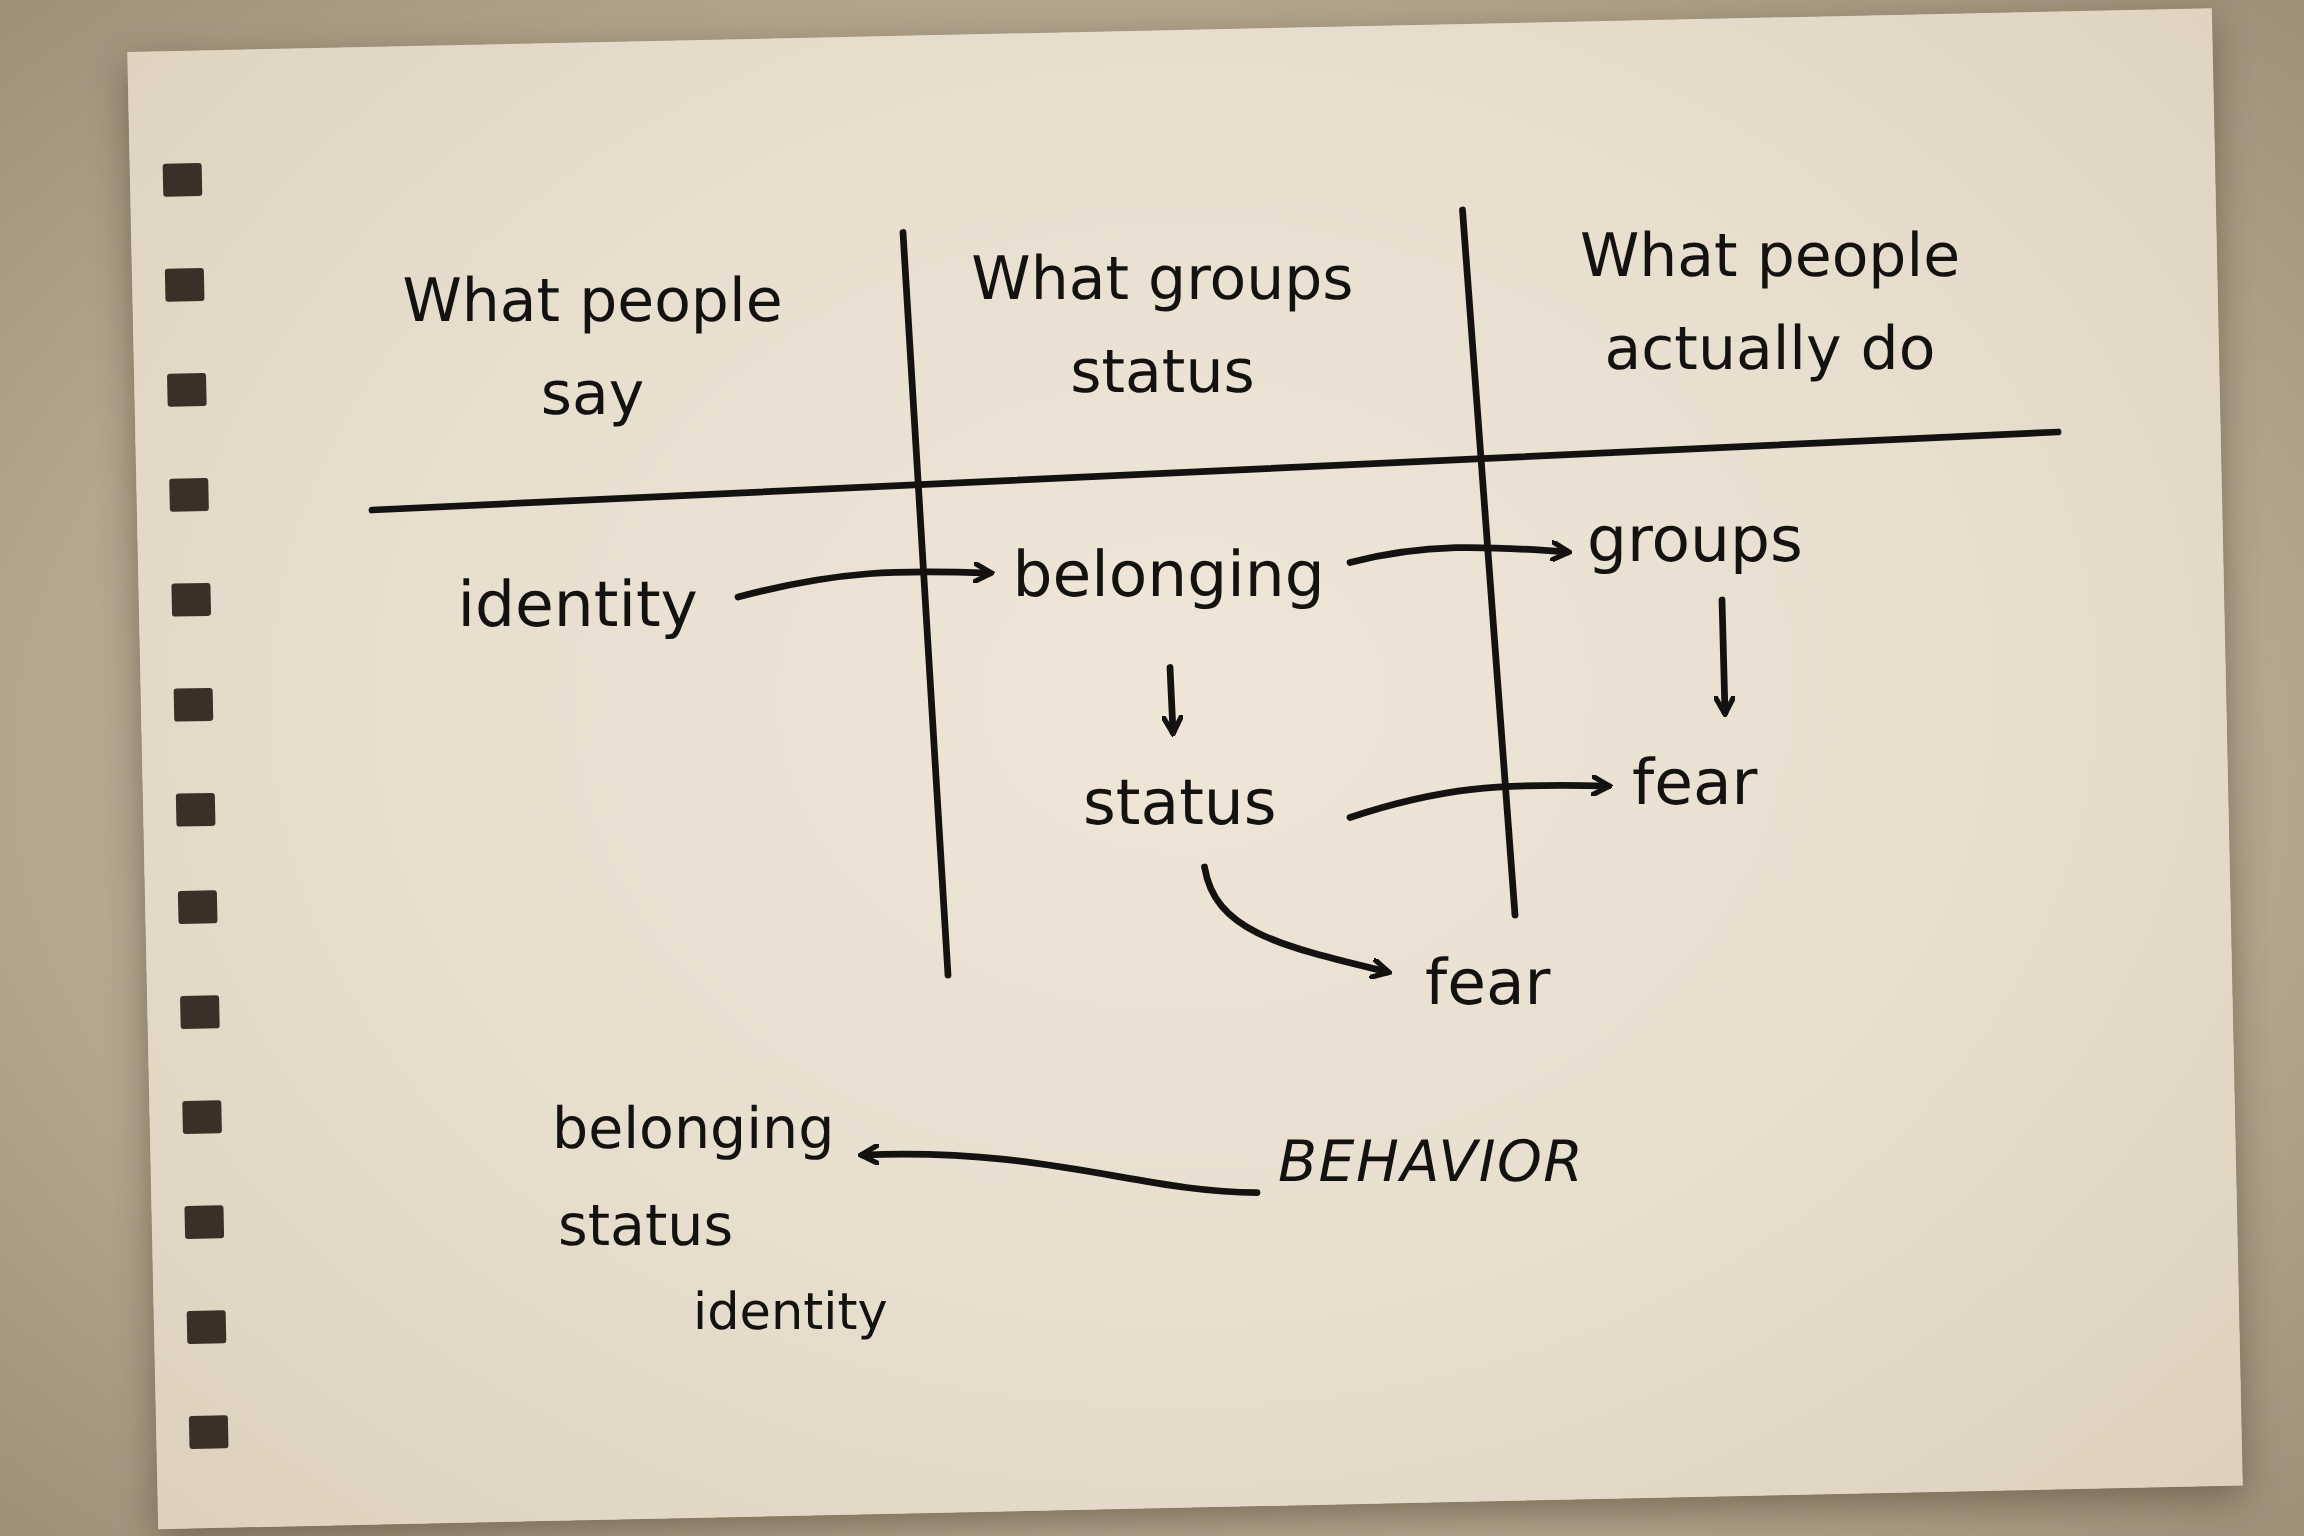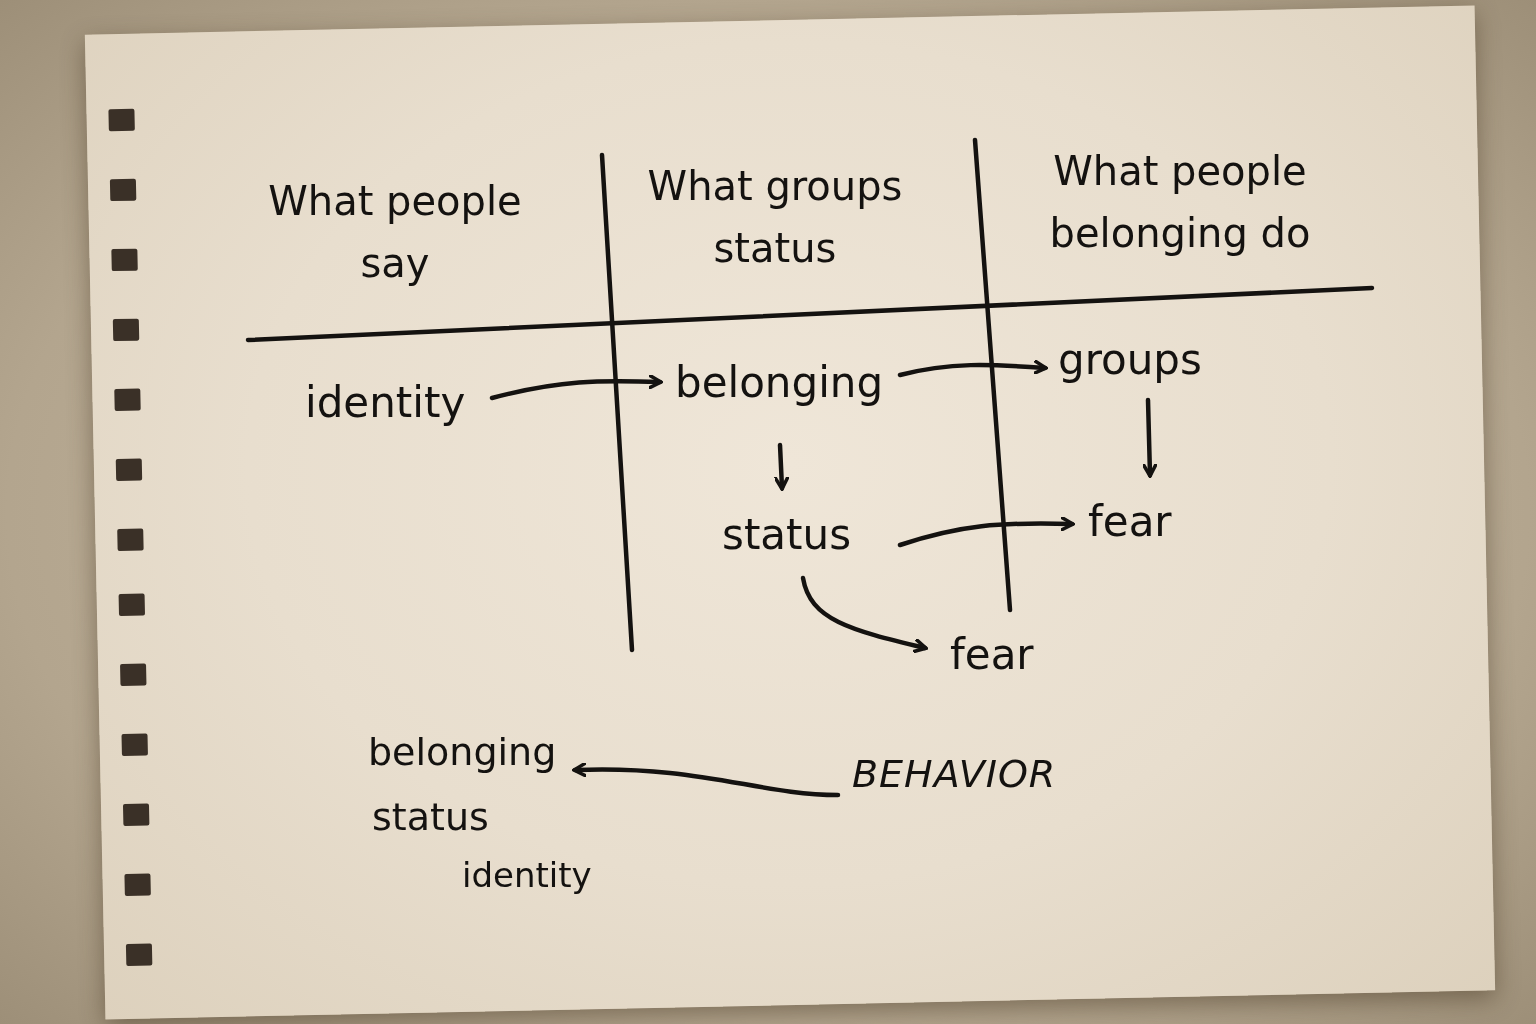--- a/index.html
+++ b/index.html
@@ -58,21 +58,21 @@
 <div class="hand hdr" style="left:255px;top:170px;width:280px">
   <div>What people</div>
   <div>say</div>
 </div>
 <div class="hand hdr" style="left:630px;top:155px;width:290px">
   <div>What groups</div>
   <div>status</div>
 </div>
 <div class="hand hdr" style="left:1030px;top:140px;width:300px">
   <div>What people</div>
-  <div>belonging do</div>
+  <div>actually do</div>
 </div>
 
 <div class="hand node" style="left:305px;top:378px">identity</div>
 <div class="hand node" style="left:675px;top:358px">belonging</div>
 <div class="hand node" style="left:1058px;top:335px">groups</div>
 <div class="hand node" style="left:722px;top:510px">status</div>
 <div class="hand node" style="left:1088px;top:497px">fear</div>
 <div class="hand node" style="left:950px;top:630px">fear</div>
 
 <div class="hand big" style="left:852px;top:752px">BEHAVIOR</div>

